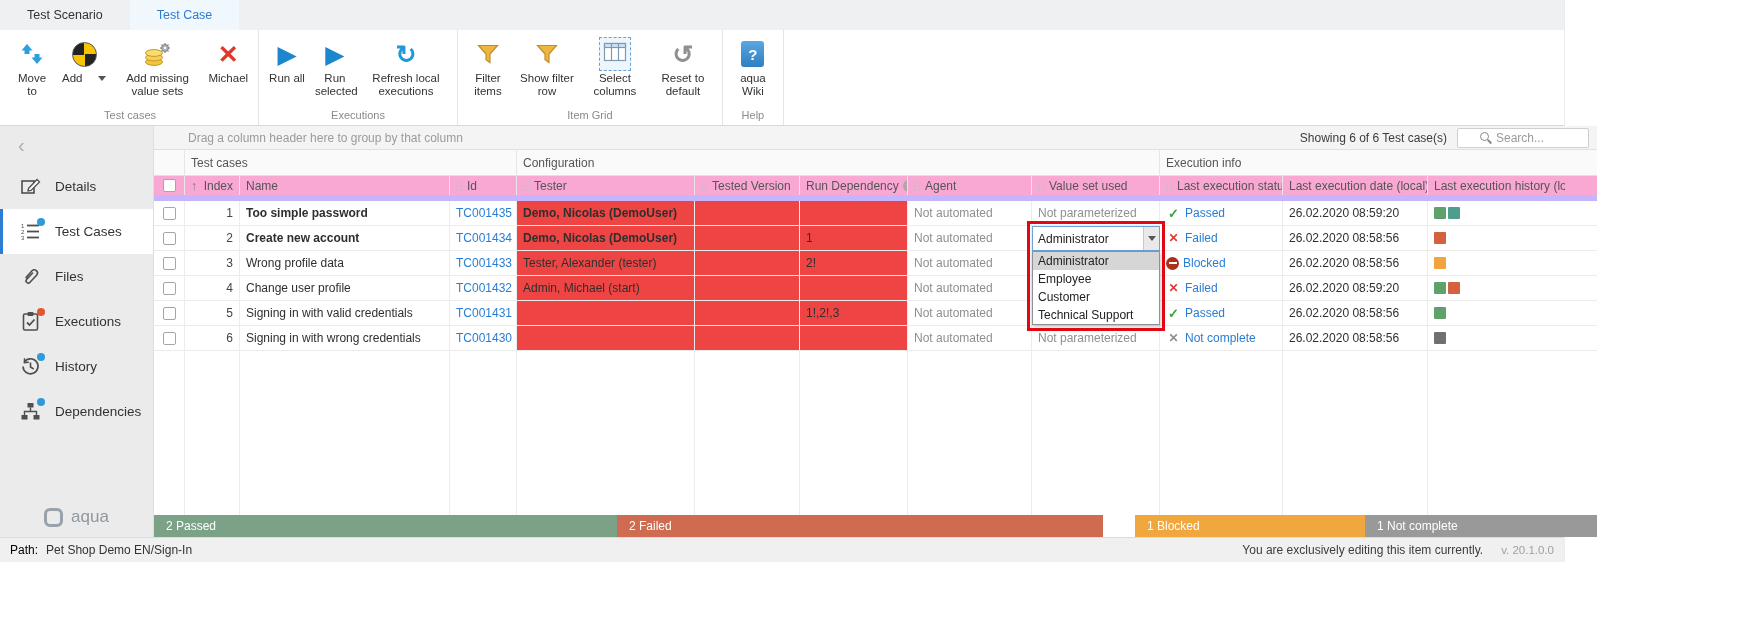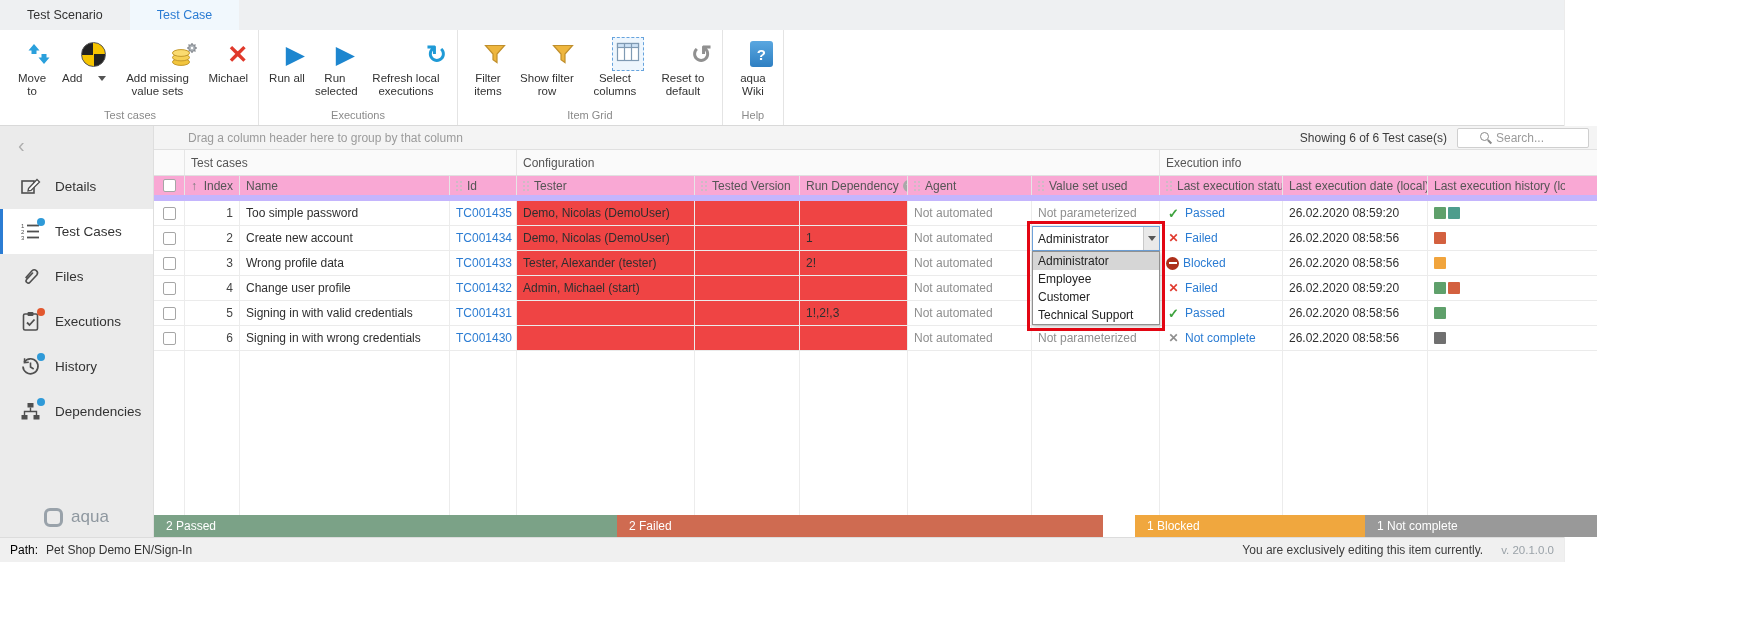--- a/index.html
+++ b/index.html
@@ -10,21 +10,21 @@
 
 .tabbar{height:30px;background:#eef0f2;display:flex;align-items:stretch}
 .tab{padding:4px 27px;display:flex;align-items:center;font-size:12.5px;color:#333}
 .tab.active{background:#f1f8fd;color:#2b7cd3}
 
 
 .ribbon{height:96px;background:#fff;border-bottom:1px solid #d9d9d9;display:flex;align-items:stretch;padding-left:2px}
 .rgroup{display:flex;flex-direction:column;border-right:1px solid #e4e4e4;padding:4px 5px 0}
 .rgroup-items{display:flex;flex:1;align-items:flex-start}
 .rgroup-label{text-align:center;font-size:11px;color:#8a8a8a;padding:2px 0 4px}
-.ritem{display:flex;flex-direction:column;align-items:flex-end;padding:2px 5px;min-width:44px}
+.ritem{display:flex;flex-direction:column;align-items:center;padding:2px 5px;min-width:44px}
 .ricon{height:36px;display:flex;align-items:center;justify-content:center}
 .rlabel{font-size:11.5px;color:#333;text-align:center;line-height:13px;max-width:58px;white-space:normal}
 .rlabel.wlg{max-width:82px}
 .rlabel.wsm{max-width:40px}
 .labelrow{display:flex;align-items:center;gap:16px}
 .glyph{font-size:25px;line-height:26px;font-weight:bold}
 .gx::before{content:"\2715";color:#e0392b}
 .gplay::before{content:"\25B6";color:#1d86cf;font-weight:normal}
 .grefresh::before{content:"\21BB";color:#1f9ad6}
 .gundo::before{content:"\21BA";color:#909090}
@@ -61,21 +61,21 @@
 
 .ghead,.chead,.row{display:flex;flex:0 0 auto}
 .ghead{height:26px;background:#fafafa;border-bottom:1px solid #e0e0e0}
 .gcell{border-right:1px solid #e6e6e6;display:flex;align-items:center;padding-left:6px;font-size:12px;color:#555}
 .chead{height:25px;border-bottom:6px solid #c4b5fd;background:#f9a8d4}
 .hcell{border-right:1px solid #e6e6e6;display:flex;align-items:center;padding:0 6px;font-size:12px;color:#555;overflow:hidden;white-space:nowrap}
 .row{height:25px;border-bottom:1px solid #ebebeb;background:#fff}
 .cell{border-right:1px solid #ececec;display:flex;align-items:center;padding:0 6px;font-size:12px;color:#2f2f2f;overflow:hidden;white-space:nowrap}
 .yl{background:#ef4444}
 .num{justify-content:flex-end;color:#444}
-.bold{font-weight:400}
+.bold{font-weight:700}
 .muted{color:#8f8f8f}
 .idlink{color:#2b7cd3;text-decoration:none}
 .filler{flex:1 1 auto;border-bottom:none;min-height:0}
 .filler .cell{height:100%}
 
 .c-check{width:31px;justify-content:center;padding:0}
 .c-index{width:55px}
 .c-name{width:210px}
 .c-id{width:67px}
 .c-tester{width:178px}

